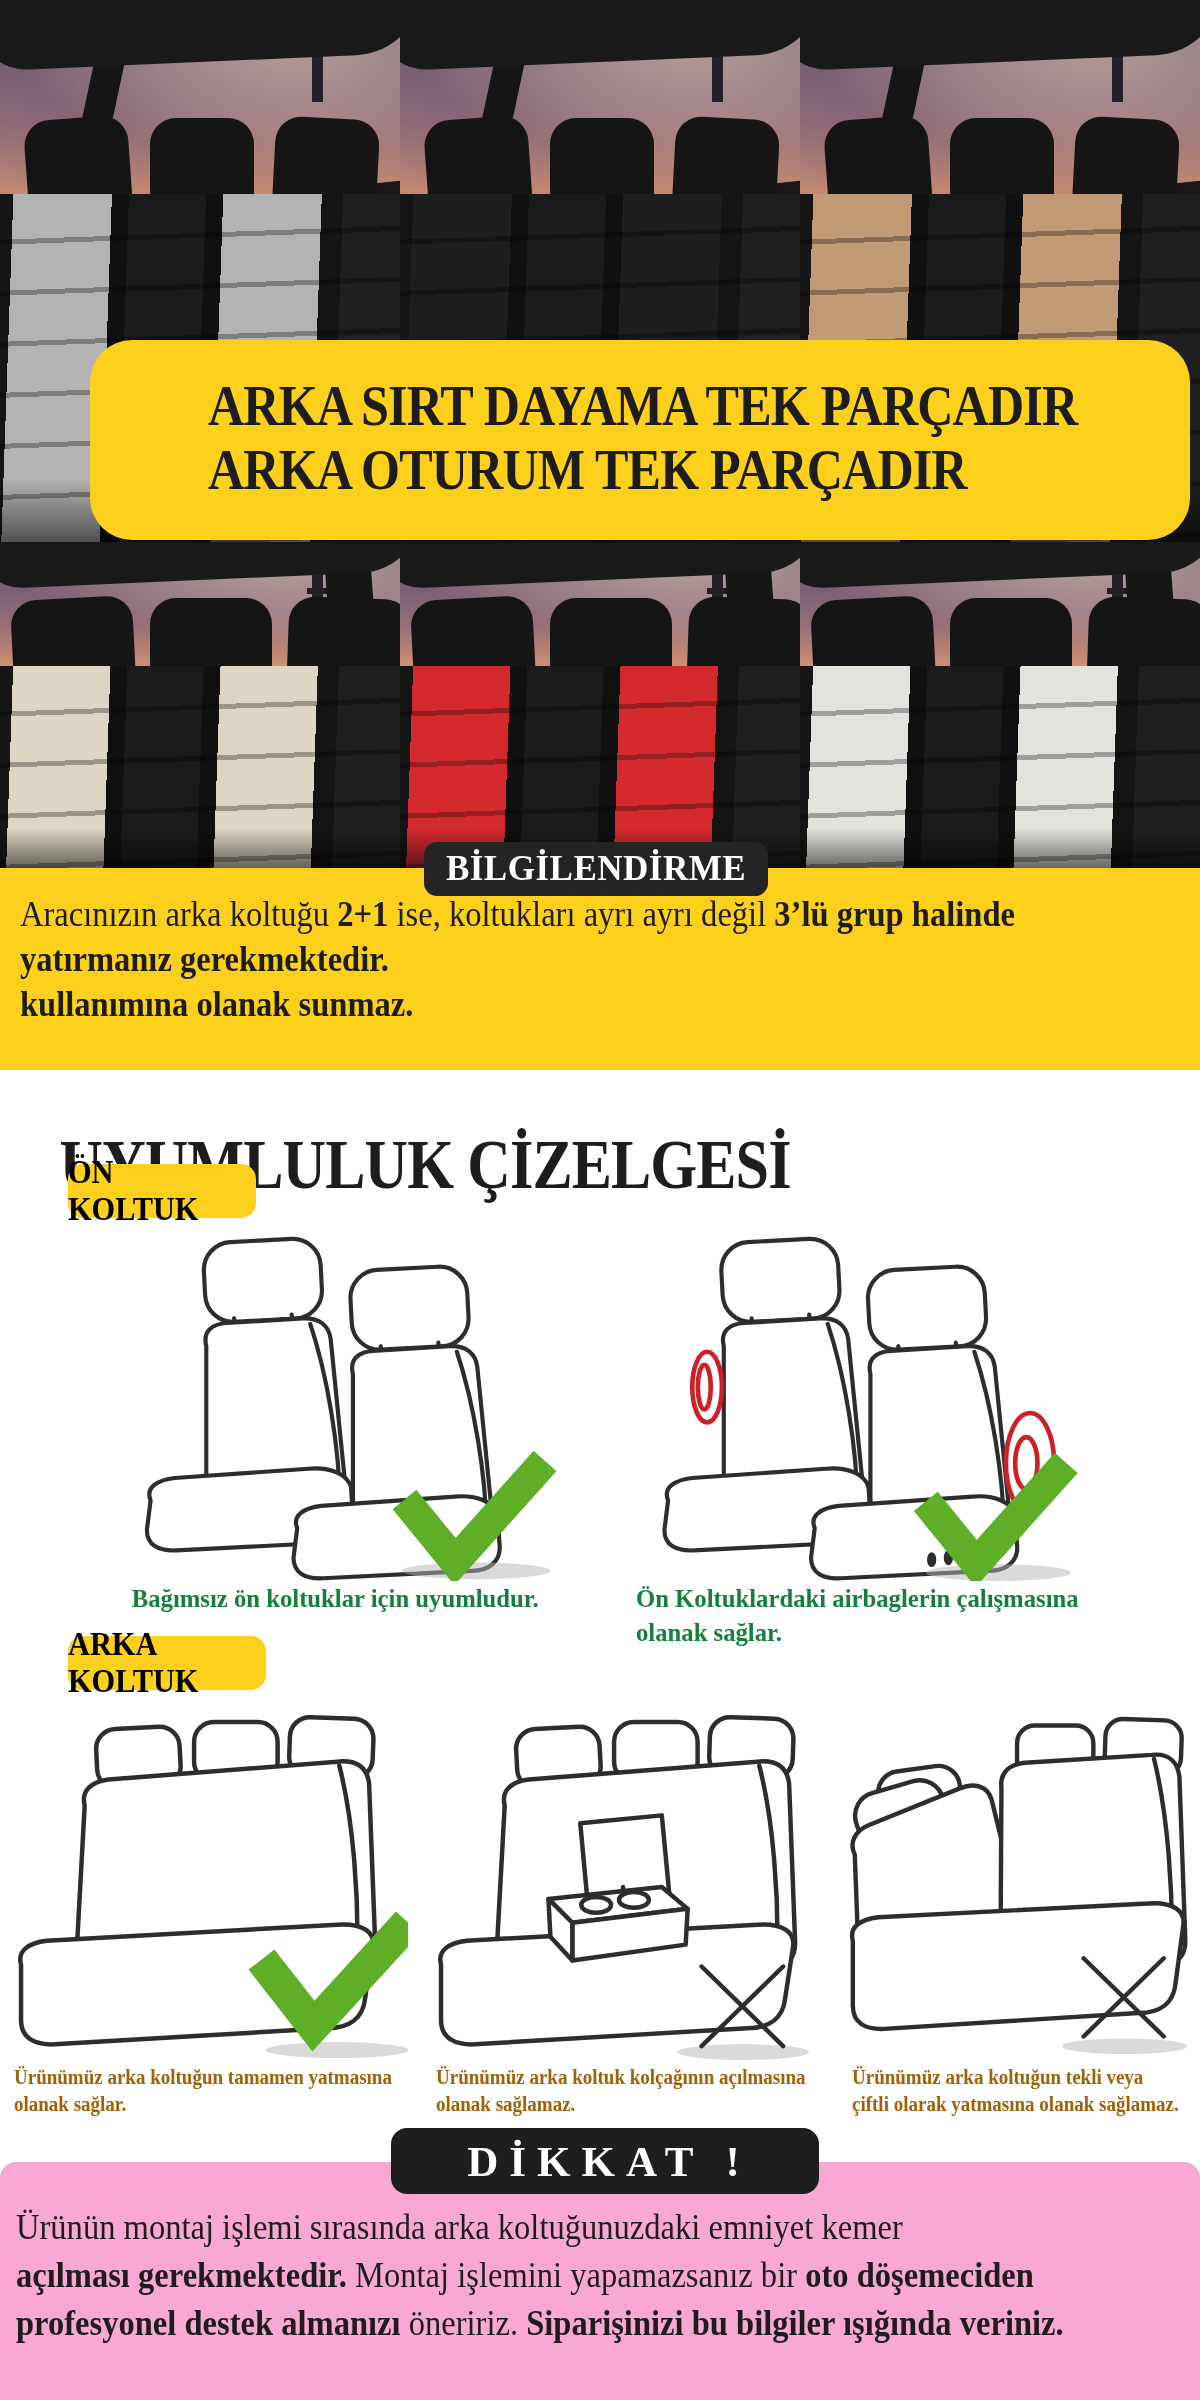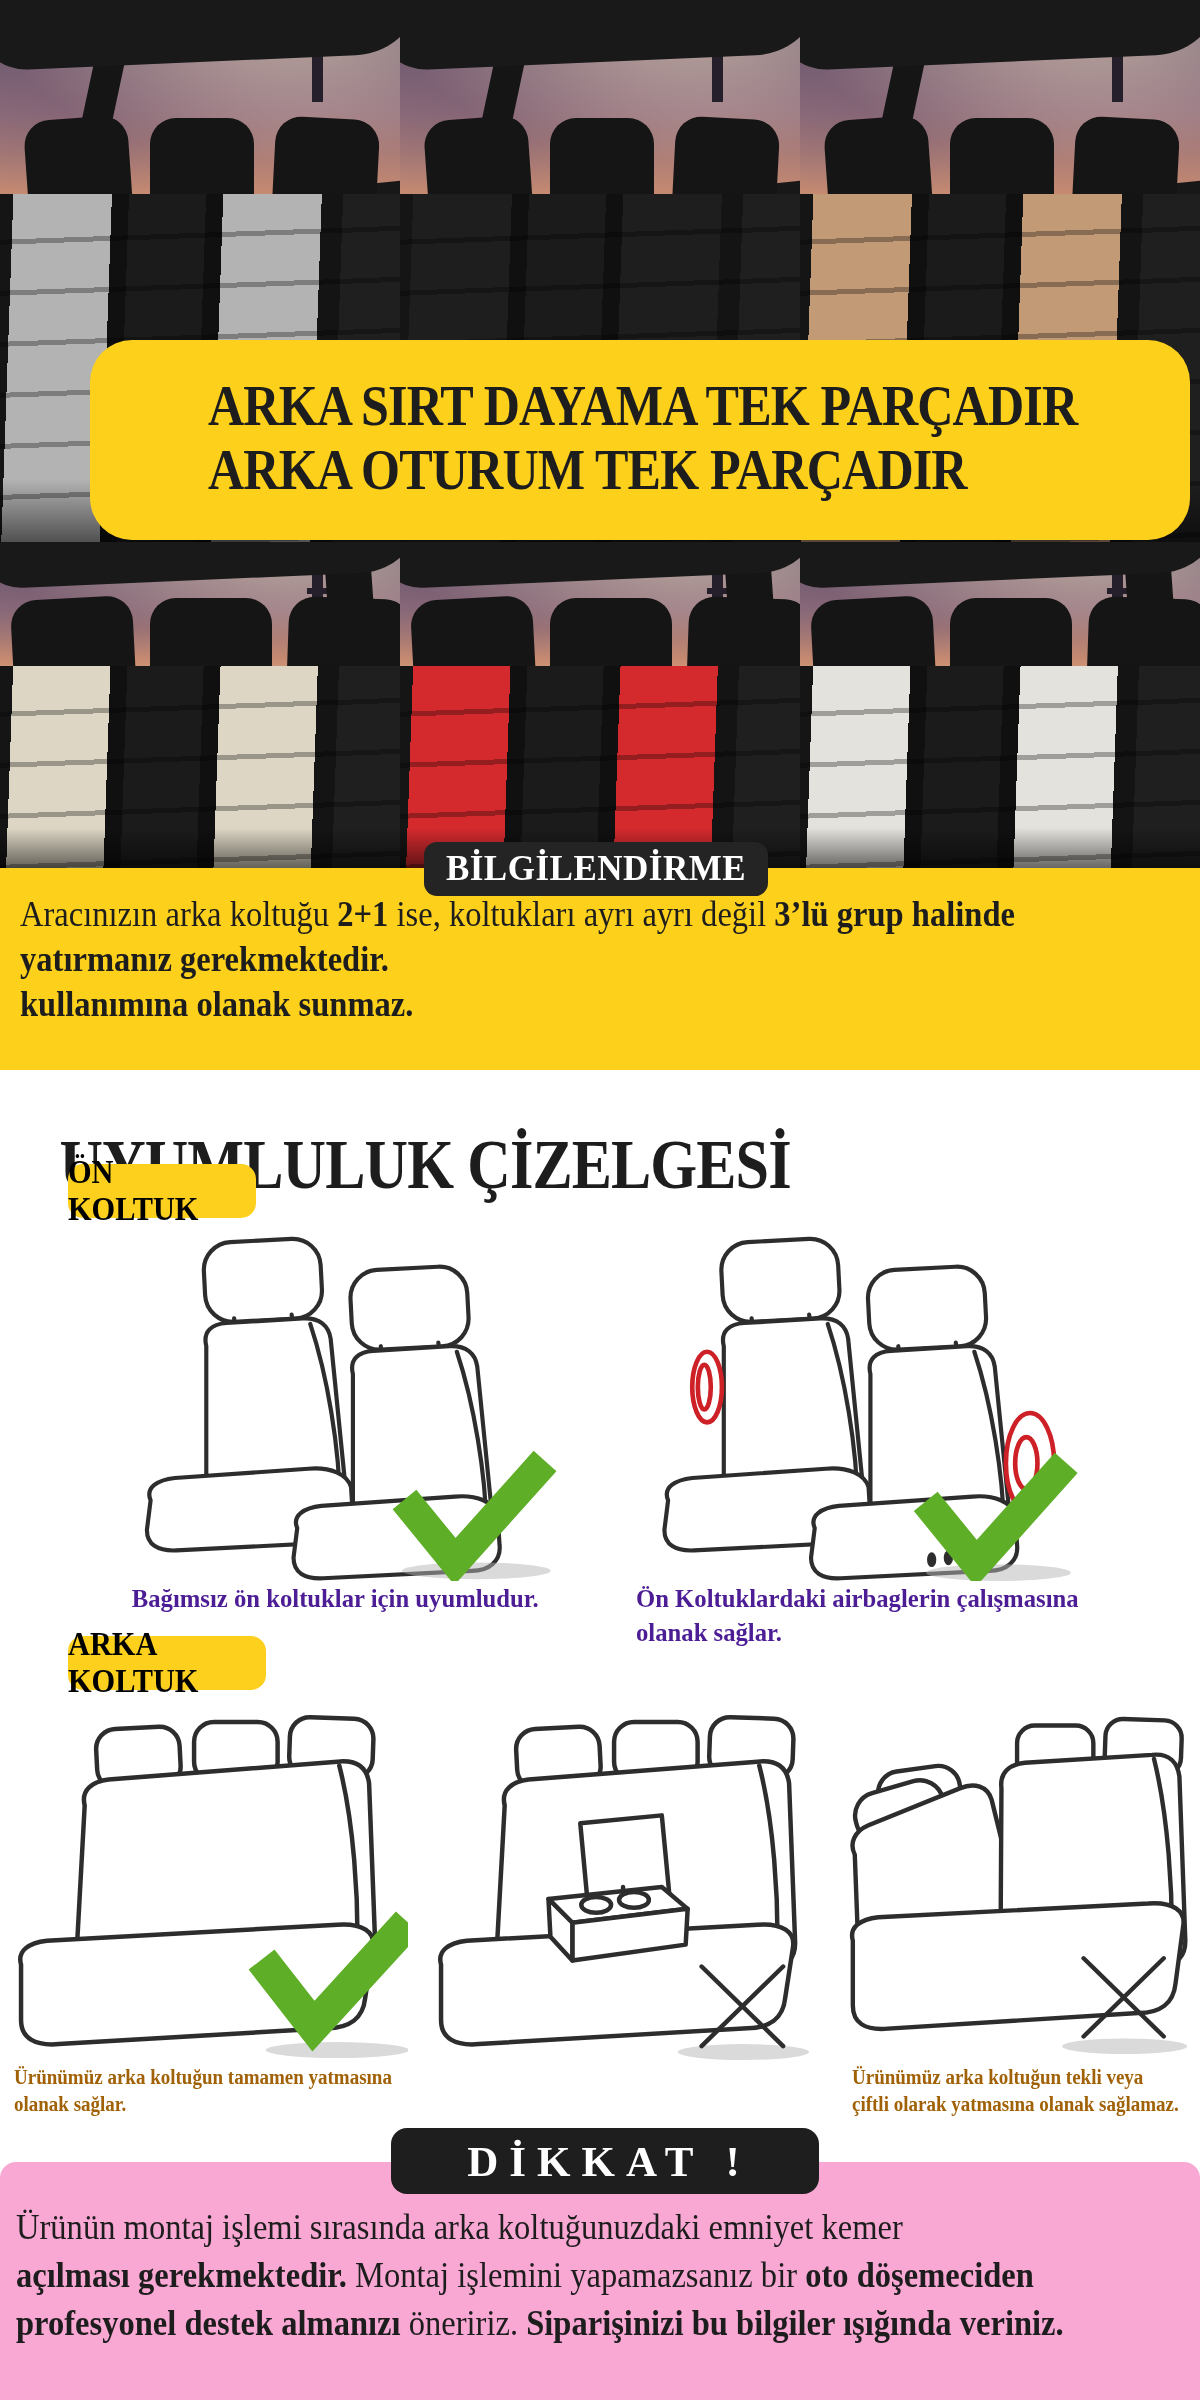--- a/index.html
+++ b/index.html
@@ -74,21 +74,21 @@
   .sec-label{position:absolute;background:#fdd01e;border-radius:15px;color:#000000;
        display:flex;align-items:center;justify-content:center;font-size:33px;font-weight:800;}
   .front-label{left:68px;top:94px;width:188px;height:54px;}
   .rear-label{left:68px;top:566px;width:198px;height:54px;}
   .diag{position:absolute;}
   .d-f1{left:105px;top:163px;width:455px;height:348px;}
   .d-f2{left:600px;top:163px;width:500px;height:348px;}
   .d-r1{left:8px;top:632px;width:400px;height:358px;}
   .d-r2{left:428px;top:632px;width:400px;height:358px;}
   .d-r3{left:845px;top:636px;width:352px;height:352px;}
-  .cap{position:absolute;font-size:26px;line-height:34px;font-weight:700;color:#4c1d95;}
+  .cap{position:absolute;font-size:26px;line-height:34px;font-weight:700;color:#15803d;}
   .cap .cx95{display:inline-block;transform:scaleX(.95);transform-origin:0 50%;white-space:nowrap;}
   .cap1{left:95px;top:512px;width:480px;text-align:center;}
   .cap1 .cx95{transform-origin:50% 50%;}
   .cap2{left:636px;top:512px;width:480px;}
   .rcap{position:absolute;font-size:20px;line-height:27px;font-weight:700;color:#a16207;}
   .rcap .cx95{display:inline-block;transform:scaleX(.95);transform-origin:0 50%;white-space:nowrap;}
   .rc1{left:14px;top:994px;width:410px;}
   .rc2{left:436px;top:994px;width:410px;}
   .rc3{left:852px;top:994px;width:348px;}
 
@@ -344,20 +344,24 @@
       <g class="xmark">
         <path d="M244,258 L326,338"></path>
         <path d="M326,258 L244,338"></path>
       </g>
     </svg>
 
     <div class="rcap rc1">
       <div><span class="cx95">Ürünümüz arka koltuğun tamamen yatmasına</span></div>
       <div><span class="cx95">olanak sağlar.</span></div>
     </div>
+    <div class="rcap rc2">
+      <div><span class="cx95">Ürünümüz arka koltuk kolçağının açılmasına</span></div>
+      <div><span class="cx95">olanak sağlamaz.</span></div>
+    </div>
     <div class="rcap rc3">
       <div><span class="cx95">Ürünümüz arka koltuğun tekli veya</span></div>
       <div><span class="cx95">çiftli olarak yatmasına olanak sağlamaz.</span></div>
     </div>
   </section>
 
   <div class="badge warn-badge">DİKKAT !</div>
 
   <section class="footer">
     <div class="fline"><span class="cx" style="transform:scaleX(.93)">

